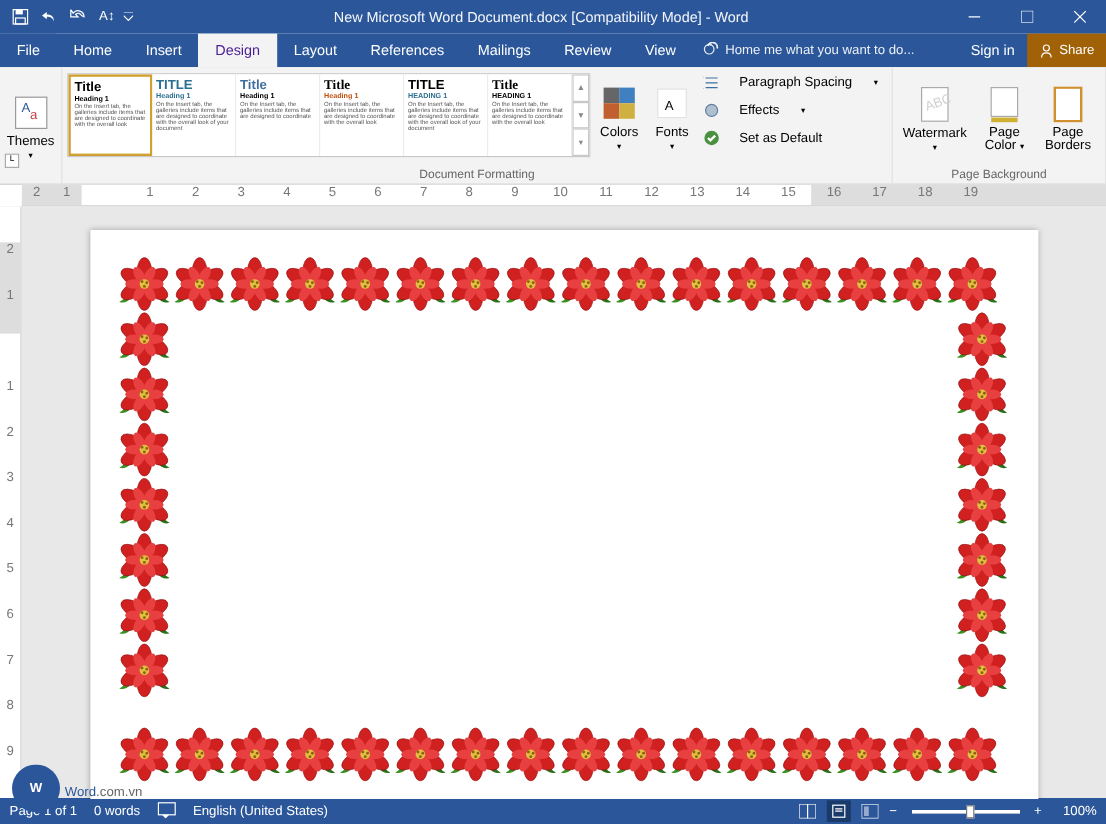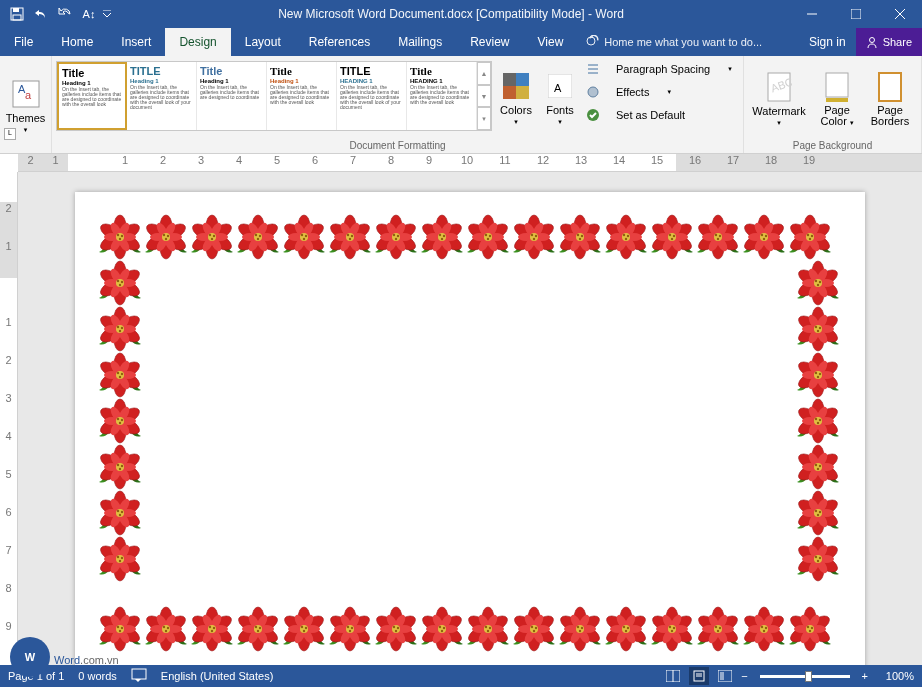--- a/index.html
+++ b/index.html
@@ -6,24 +6,24 @@
 body{background:#ccc;width:922px;height:687px;overflow:hidden;position:relative}
 .win{background:#fff;width:922px;height:687px;display:flex;flex-direction:column}
 .titlebar{background:#2B579A;height:28px;display:flex;align-items:center;color:#fff;padding-left:6px}
 .qat{display:flex;align-items:center;gap:2px}
 .qat-btn{width:22px;height:22px;display:flex;align-items:center;justify-content:center;color:#fff;cursor:pointer}
 .title-text{flex:1;text-align:center;font-size:12px;color:#fff;opacity:0.95}
 .win-ctrl{display:flex}
 .win-btn{width:44px;height:28px;display:flex;align-items:center;justify-content:center;color:#fff;cursor:pointer}
 .tabs{background:#2B579A;height:28px;display:flex;align-items:stretch;color:#fff}
 .tab{padding:0 14px;display:flex;align-items:center;cursor:pointer;font-size:12px}
-.tab.active{background:#F3F3F3;color:#14532d}
+.tab.active{background:#F3F3F3;color:#4c1d95}
 .tell-me{display:flex;align-items:center;gap:5px;margin-left:8px;color:#fff;font-size:12px;opacity:0.9}
 .sign{display:flex;align-items:center;padding:0 10px;font-size:12px;gap:4px;cursor:pointer}
-.share{background:#4c1d95;padding:0 10px}
+.share{background:#a16207;padding:0 10px}
 .ribbon{background:#F3F3F3;height:98px;display:flex;border-bottom:1px solid #d0d0d0}
 .rgroup{display:flex;flex-direction:column;border-right:1px solid #e0e0e0;padding:3px 4px 0}
 .rgroup-body{flex:1;display:flex;align-items:center;gap:2px}
 .rgroup-label{text-align:center;font-size:10px;color:#666;padding:2px 0}
 .big-btn{display:flex;flex-direction:column;align-items:center;justify-content:center;width:50px;height:78px;cursor:pointer;gap:2px}
 .big-ico{width:32px;height:32px;display:flex;align-items:center;justify-content:center}
 .themes-gallery{display:flex;height:70px;gap:0;border:1px solid #c8c8c8;background:#fff;margin-top:2px}
 .theme-item{width:70px;height:68px;border-right:1px solid #e8e8e8;padding:3px;font-size:7px;overflow:hidden;cursor:pointer;background:#fff}
 .theme-item:first-child{border:2px solid #d0a030}
 .theme-title{font-weight:bold;margin-bottom:1px}

